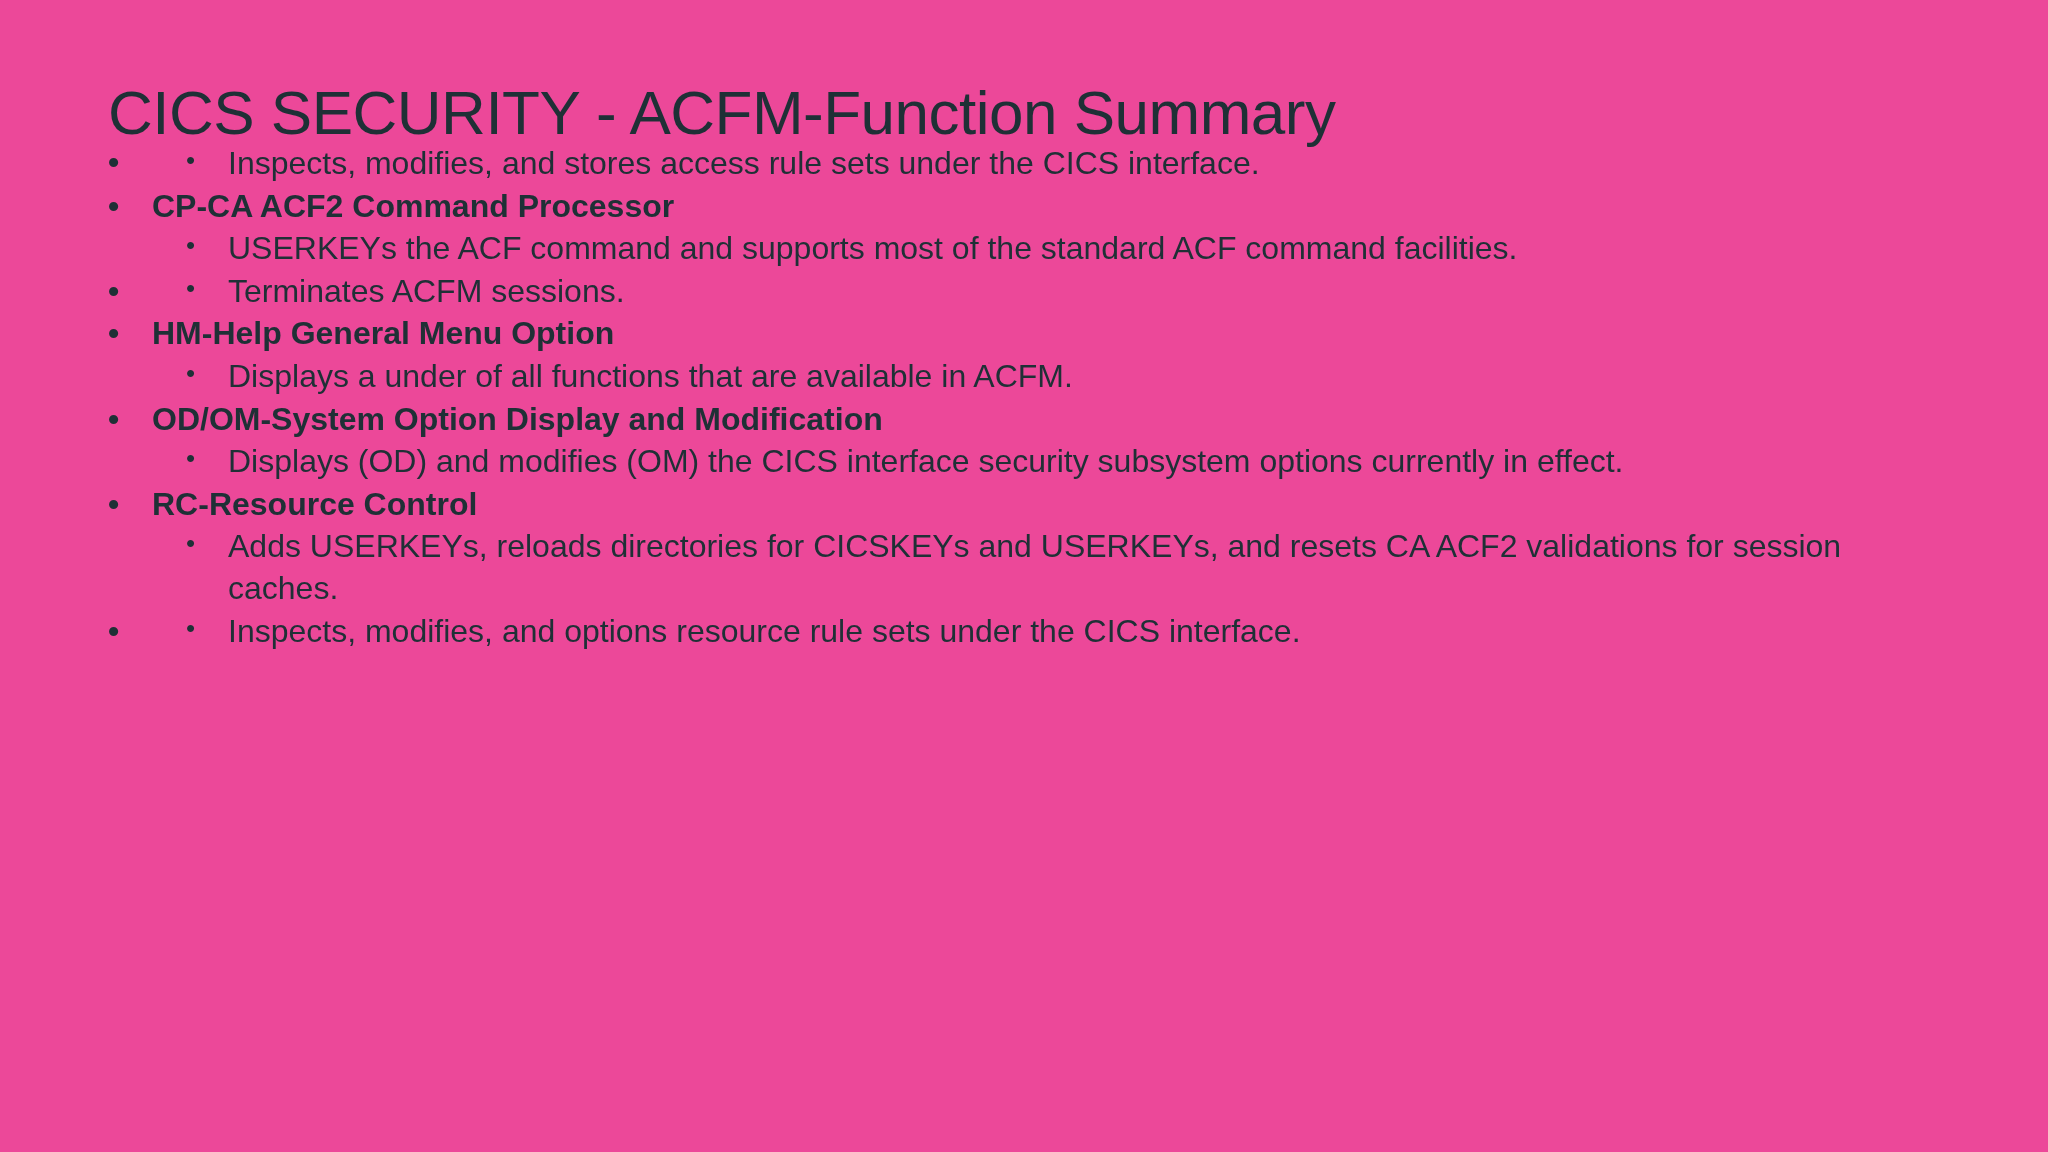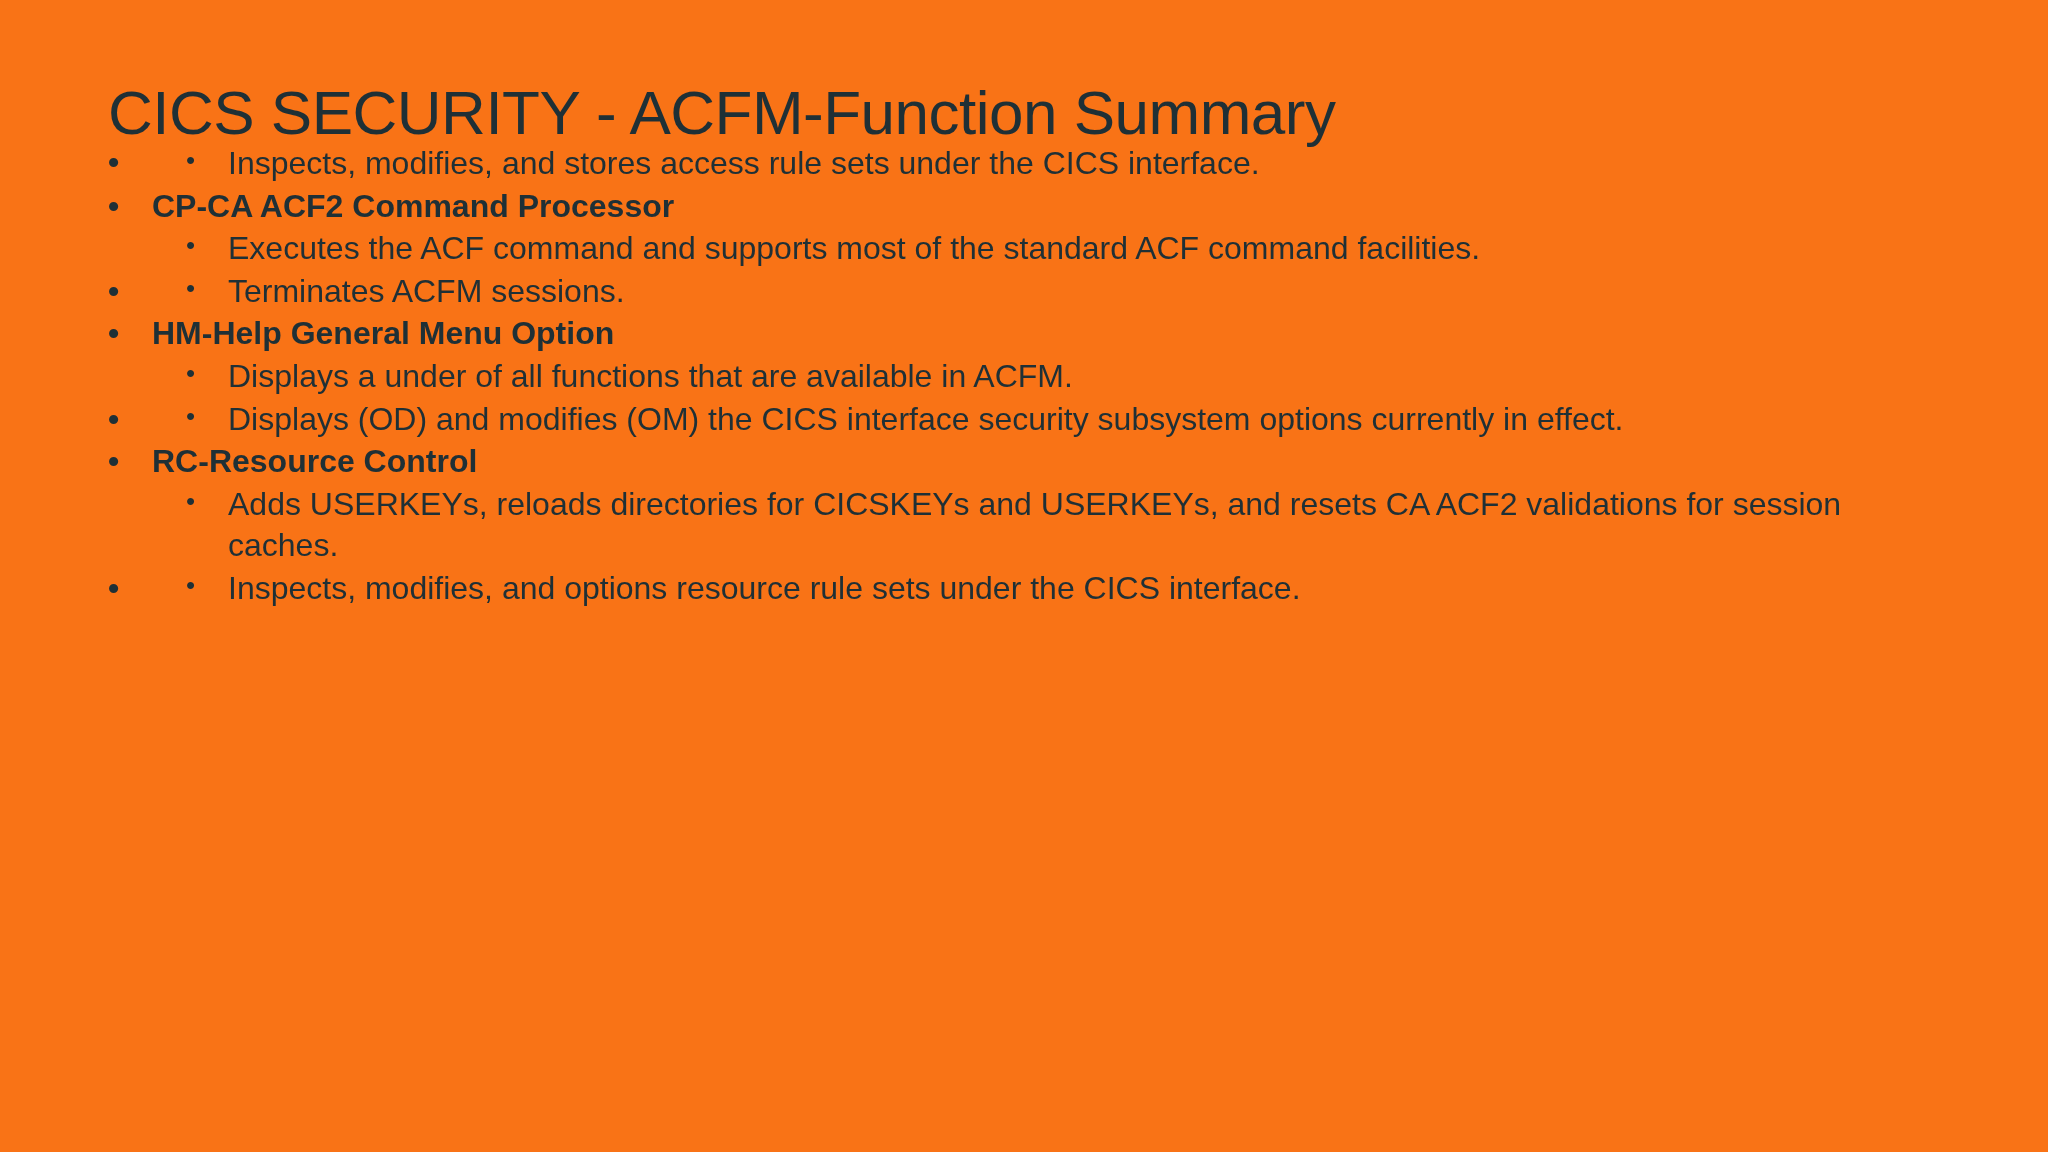--- a/index.html
+++ b/index.html
@@ -13,21 +13,21 @@
     position: relative;
     overflow: hidden;
     font-family: "Liberation Sans", sans-serif;
     color: #1f3036;
     -webkit-font-smoothing: antialiased;
   }
 
   .slide {
     position: absolute;
     inset: 0;
-    background: #f97316;
+    background: #ec4899;
   }
 
   
   .slide-title {
     position: absolute;
     left: 108px;
     top: 38px;
     width: 1820px;
     font-size: 62px;
     line-height: 1.08;
@@ -110,21 +110,21 @@
       <span class="bullet">•</span>
       <span class="text">Inspects, modifies, and stores access rule sets under the CICS interface.</span>
     </div>
 
     <div class="lvl1">
       <span class="bullet">•</span>
       <span class="text">CP-CA ACF2 Command Processor</span>
     </div>
     <div class="lvl2">
       <span class="bullet">•</span>
-      <span class="text">Executes the ACF command and supports most of the standard ACF command facilities.</span>
+      <span class="text">USERKEYs the ACF command and supports most of the standard ACF command facilities.</span>
     </div>
 
     <div class="lvl1">
       <span class="bullet">•</span>
     </div>
     <div class="lvl2">
       <span class="bullet">•</span>
       <span class="text">Terminates ACFM sessions.</span>
     </div>
 
@@ -132,20 +132,21 @@
       <span class="bullet">•</span>
       <span class="text">HM-Help General Menu Option</span>
     </div>
     <div class="lvl2">
       <span class="bullet">•</span>
       <span class="text">Displays a under of all functions that are available in ACFM.</span>
     </div>
 
     <div class="lvl1">
       <span class="bullet">•</span>
+      <span class="text">OD/OM-System Option Display and Modification</span>
     </div>
     <div class="lvl2">
       <span class="bullet">•</span>
       <span class="text">Displays (OD) and modifies (OM) the CICS interface security subsystem options currently in effect.</span>
     </div>
 
     <div class="lvl1">
       <span class="bullet">•</span>
       <span class="text">RC-Resource Control</span>
     </div>

